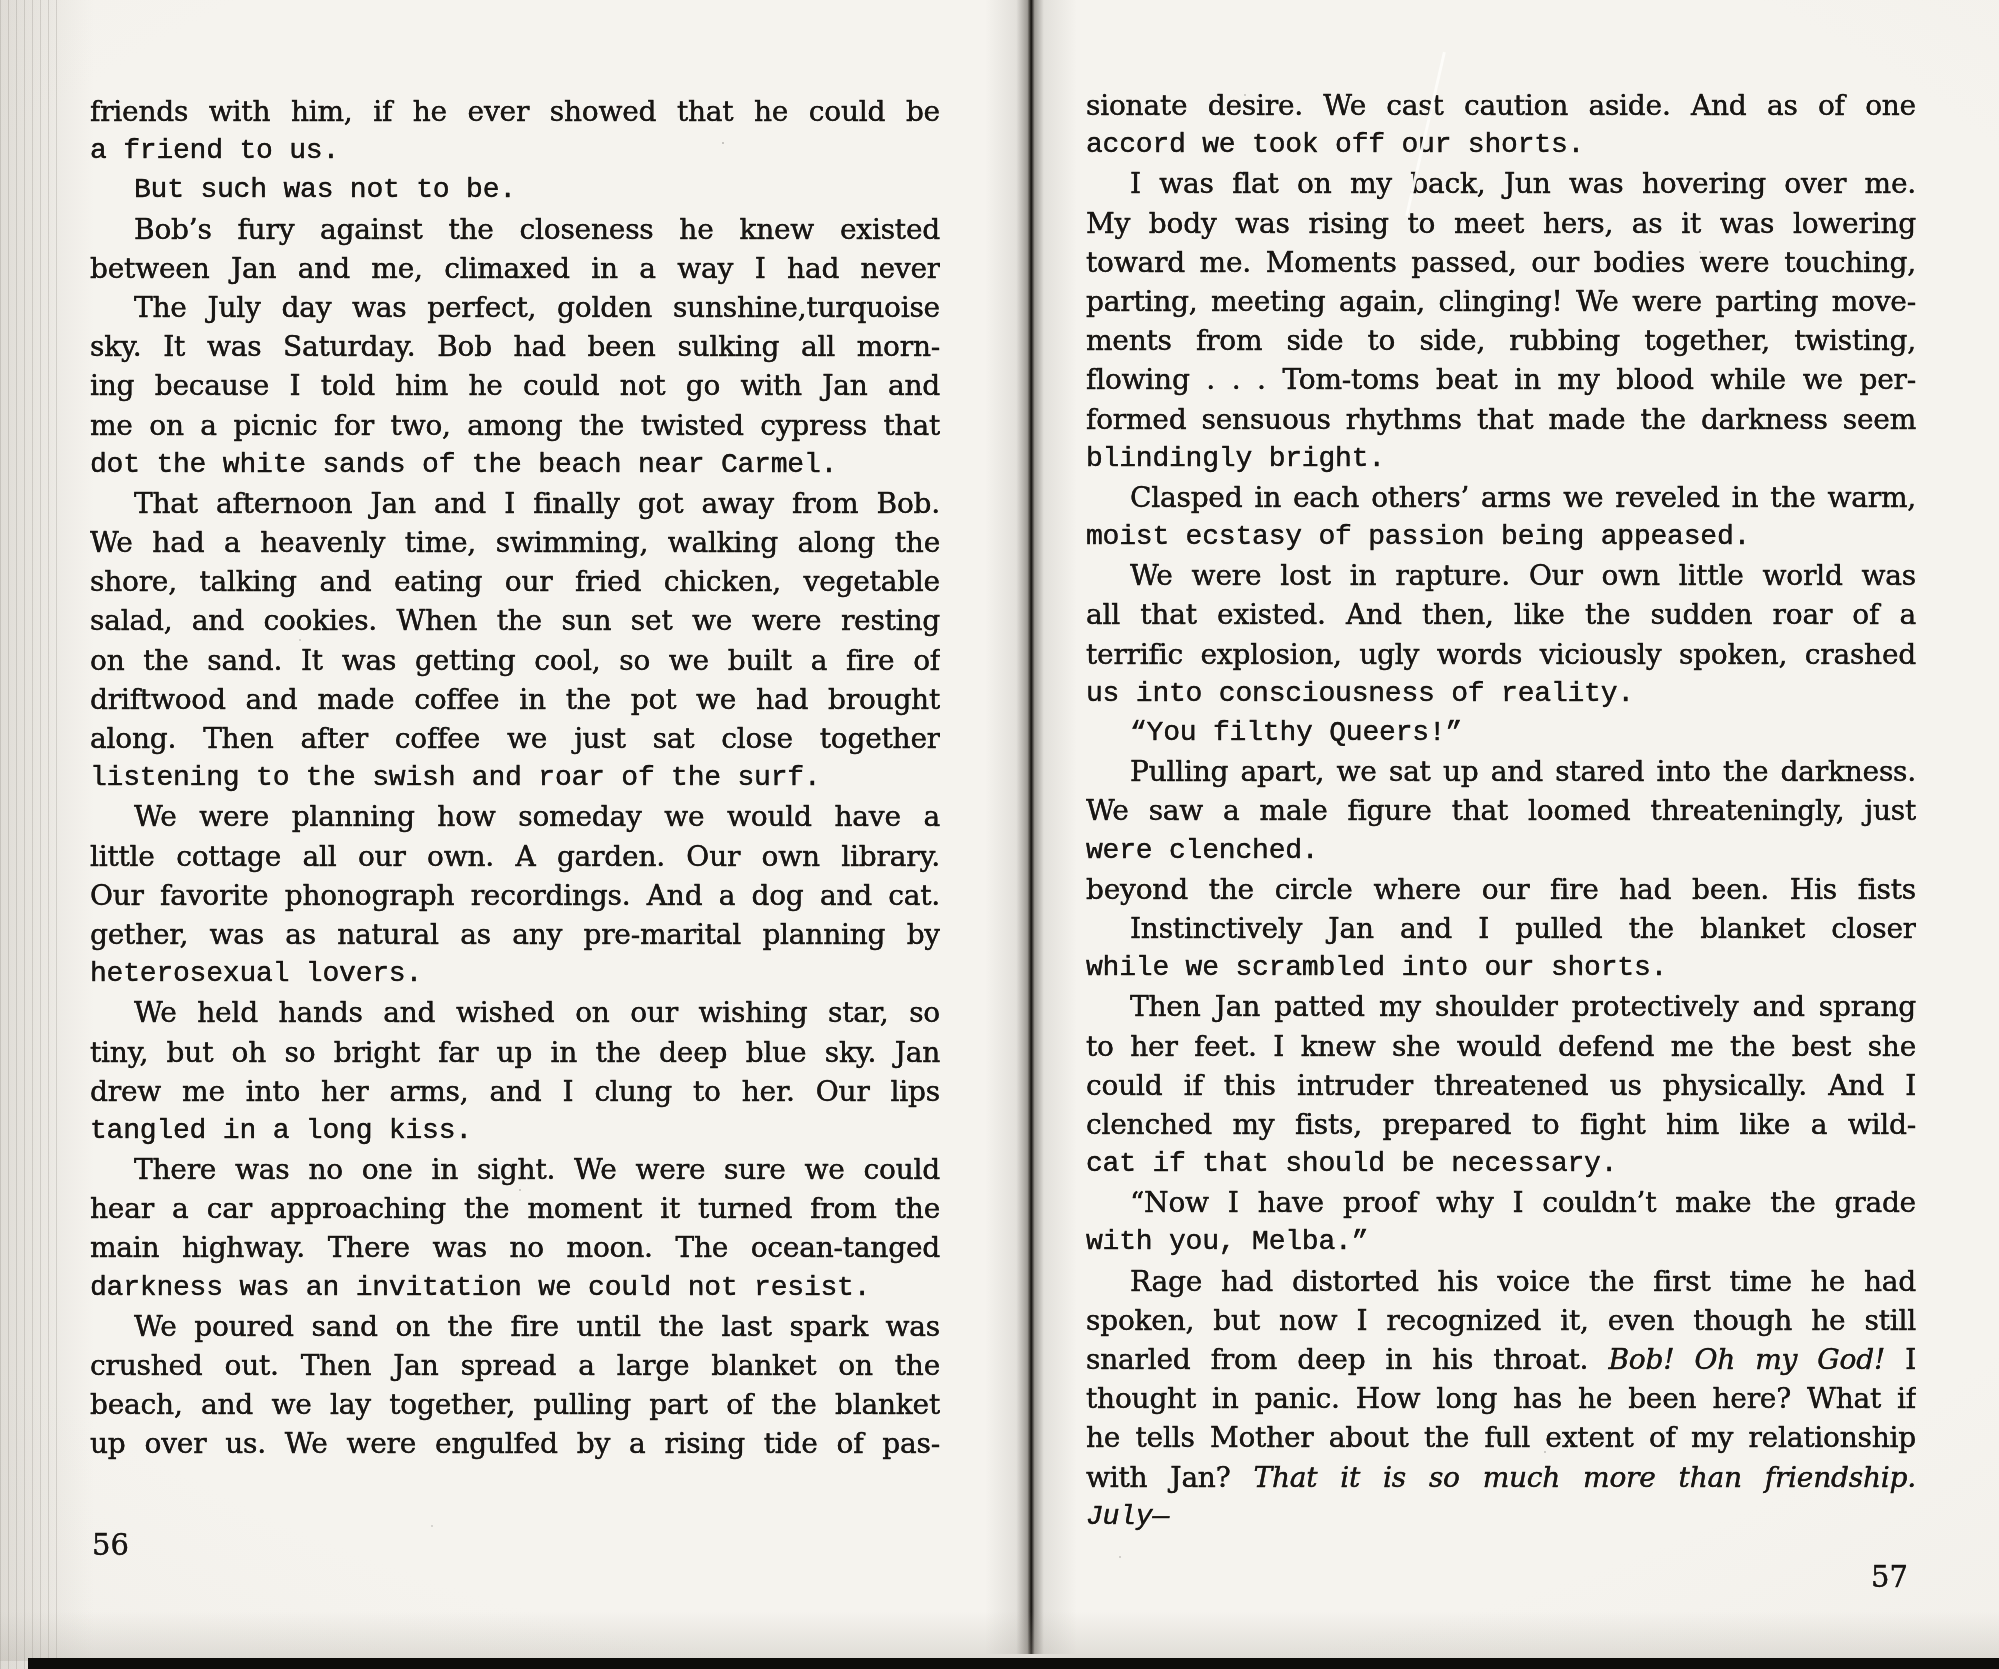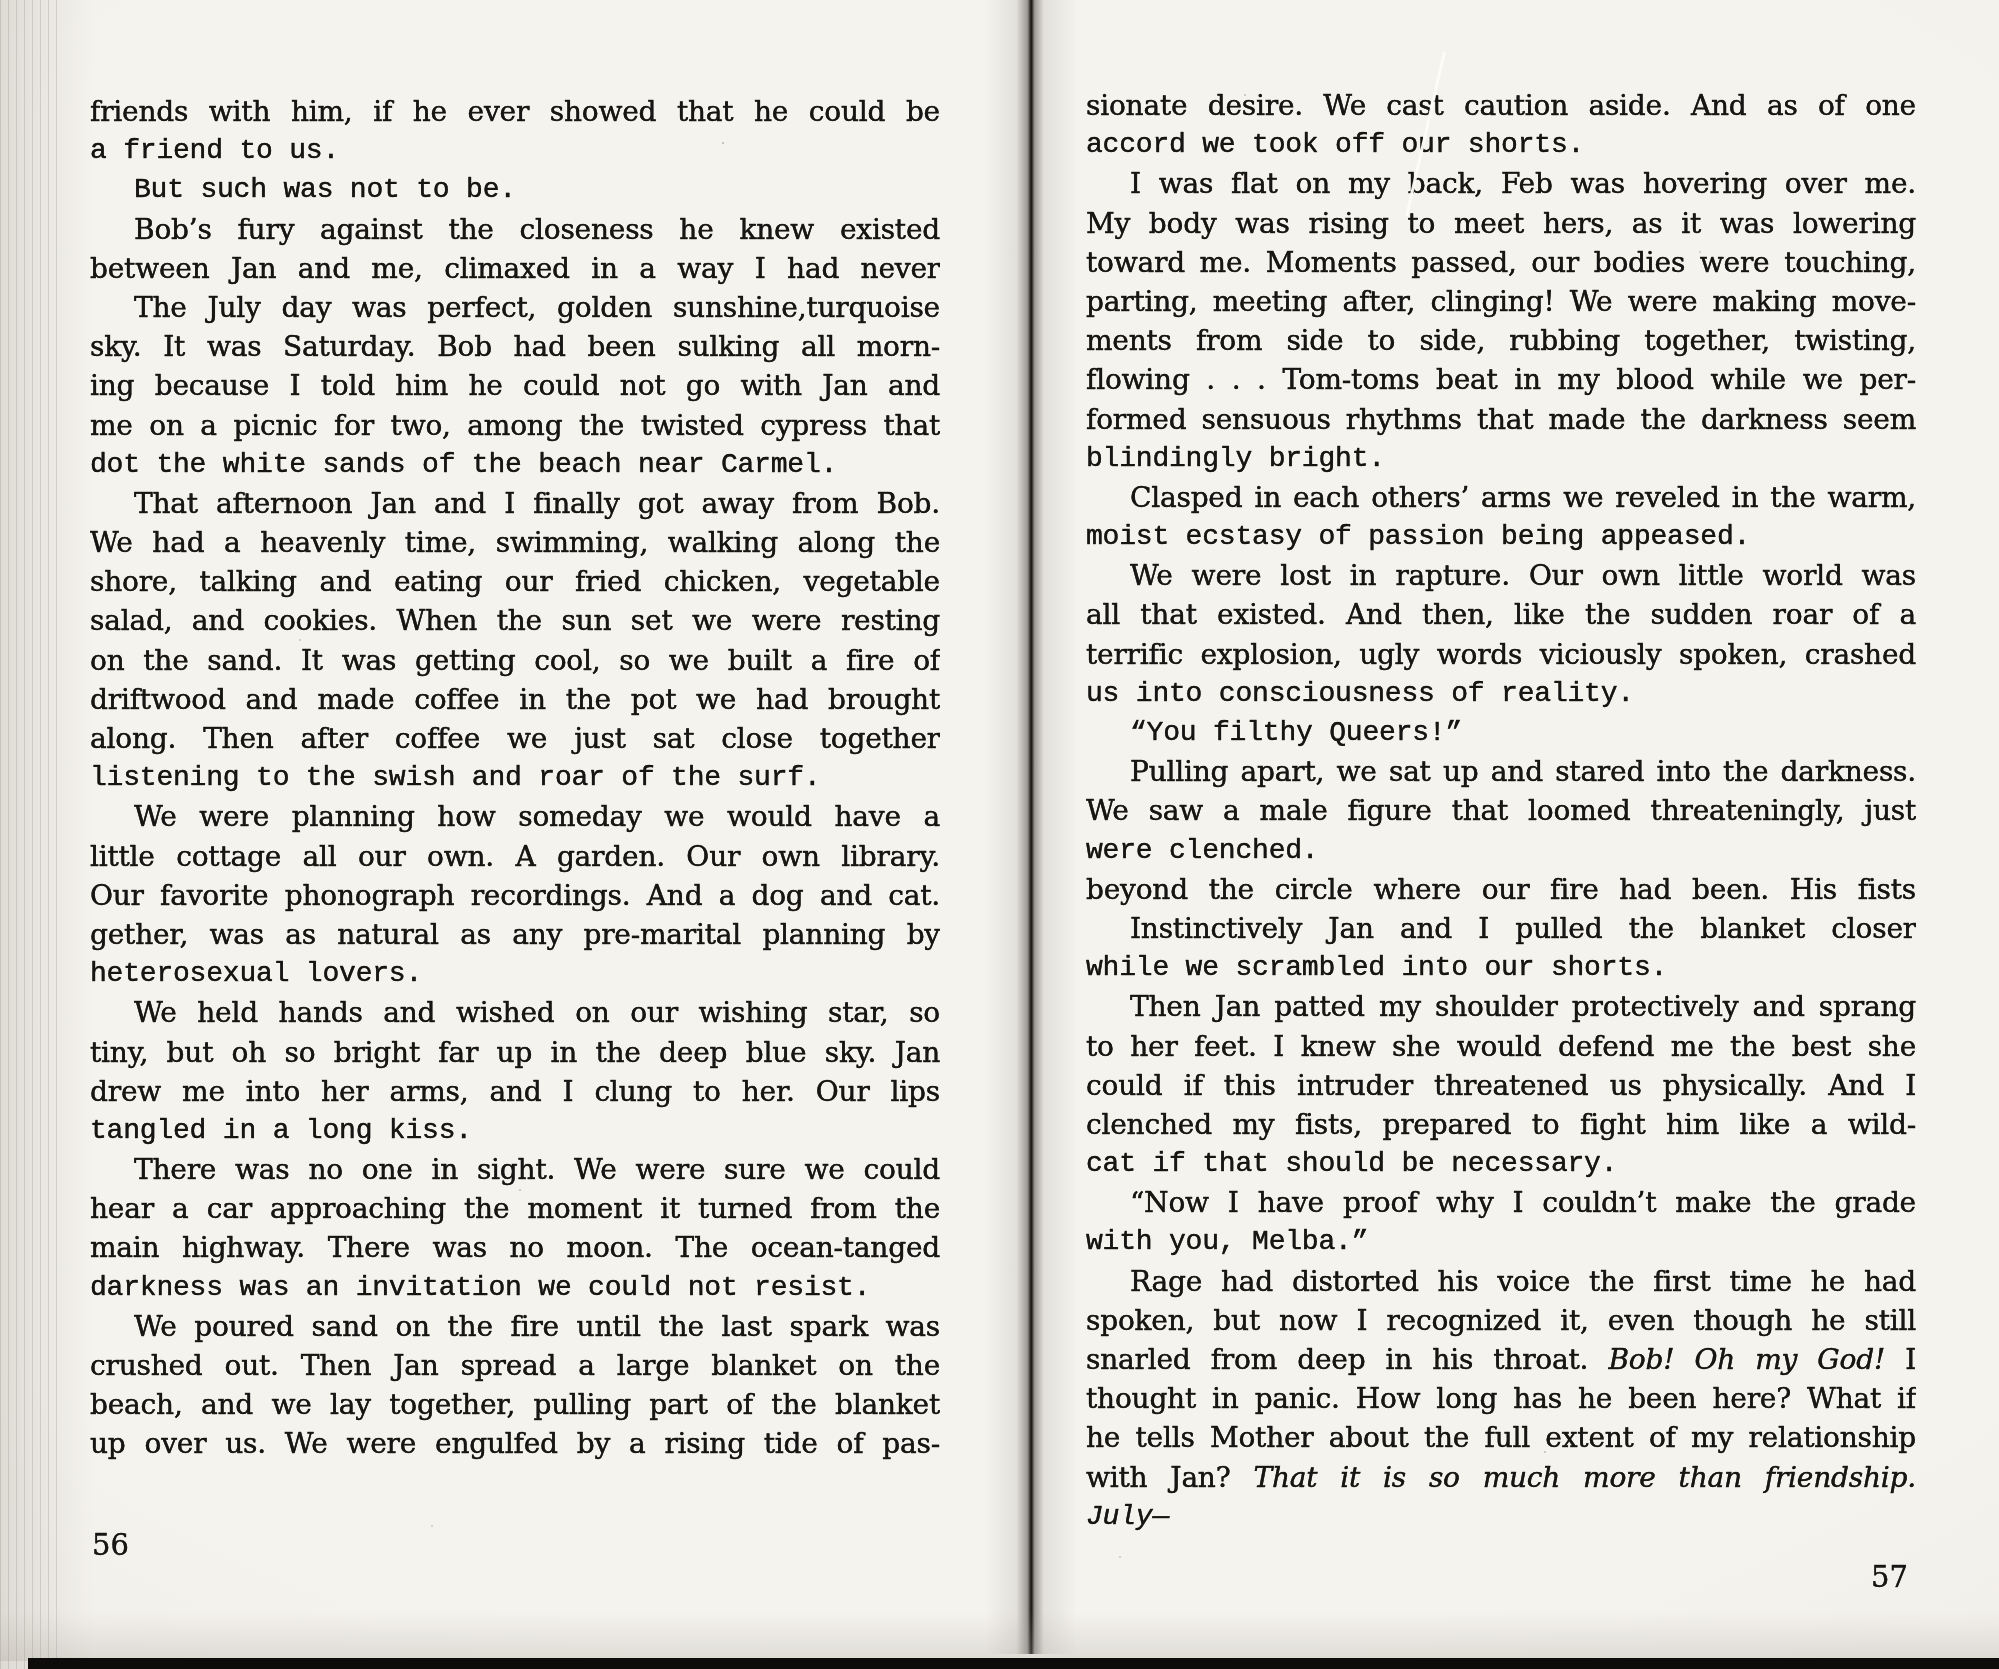--- a/index.html
+++ b/index.html
@@ -132,24 +132,24 @@
       <div class="line">main highway. There was no moon. The ocean-tanged</div>
       <div class="line nj">darkness was an invitation we could not resist.</div>
       <div class="line in">We poured sand on the fire until the last spark was</div>
       <div class="line">crushed out. Then Jan spread a large blanket on the</div>
       <div class="line">beach, and we lay together, pulling part of the blanket</div>
       <div class="line">up over us. We were engulfed by a rising tide of pas-</div>
     </div>
   <div id="right-col" class="text-col">
       <div class="line">sionate desire. We cast caution aside. And as of one</div>
       <div class="line nj">accord we took off our shorts.</div>
-      <div class="line in">I was flat on my back, Feb was hovering over me.</div>
+      <div class="line in">I was flat on my back, Jun was hovering over me.</div>
       <div class="line">My body was rising to meet hers, as it was lowering</div>
       <div class="line">toward me. Moments passed, our bodies were touching,</div>
-      <div class="line">parting, meeting after, clinging! We were making move-</div>
+      <div class="line">parting, meeting again, clinging! We were parting move-</div>
       <div class="line">ments from side to side, rubbing together, twisting,</div>
       <div class="line">flowing . . . Tom-toms beat in my blood while we per-</div>
       <div class="line">formed sensuous rhythms that made the darkness seem</div>
       <div class="line nj">blindingly bright.</div>
       <div class="line in">Clasped in each others’ arms we reveled in the warm,</div>
       <div class="line nj">moist ecstasy of passion being appeased.</div>
       <div class="line in">We were lost in rapture. Our own little world was</div>
       <div class="line">all that existed. And then, like the sudden roar of a</div>
       <div class="line">terrific explosion, ugly words viciously spoken, crashed</div>
       <div class="line nj">us into consciousness of reality.</div>

